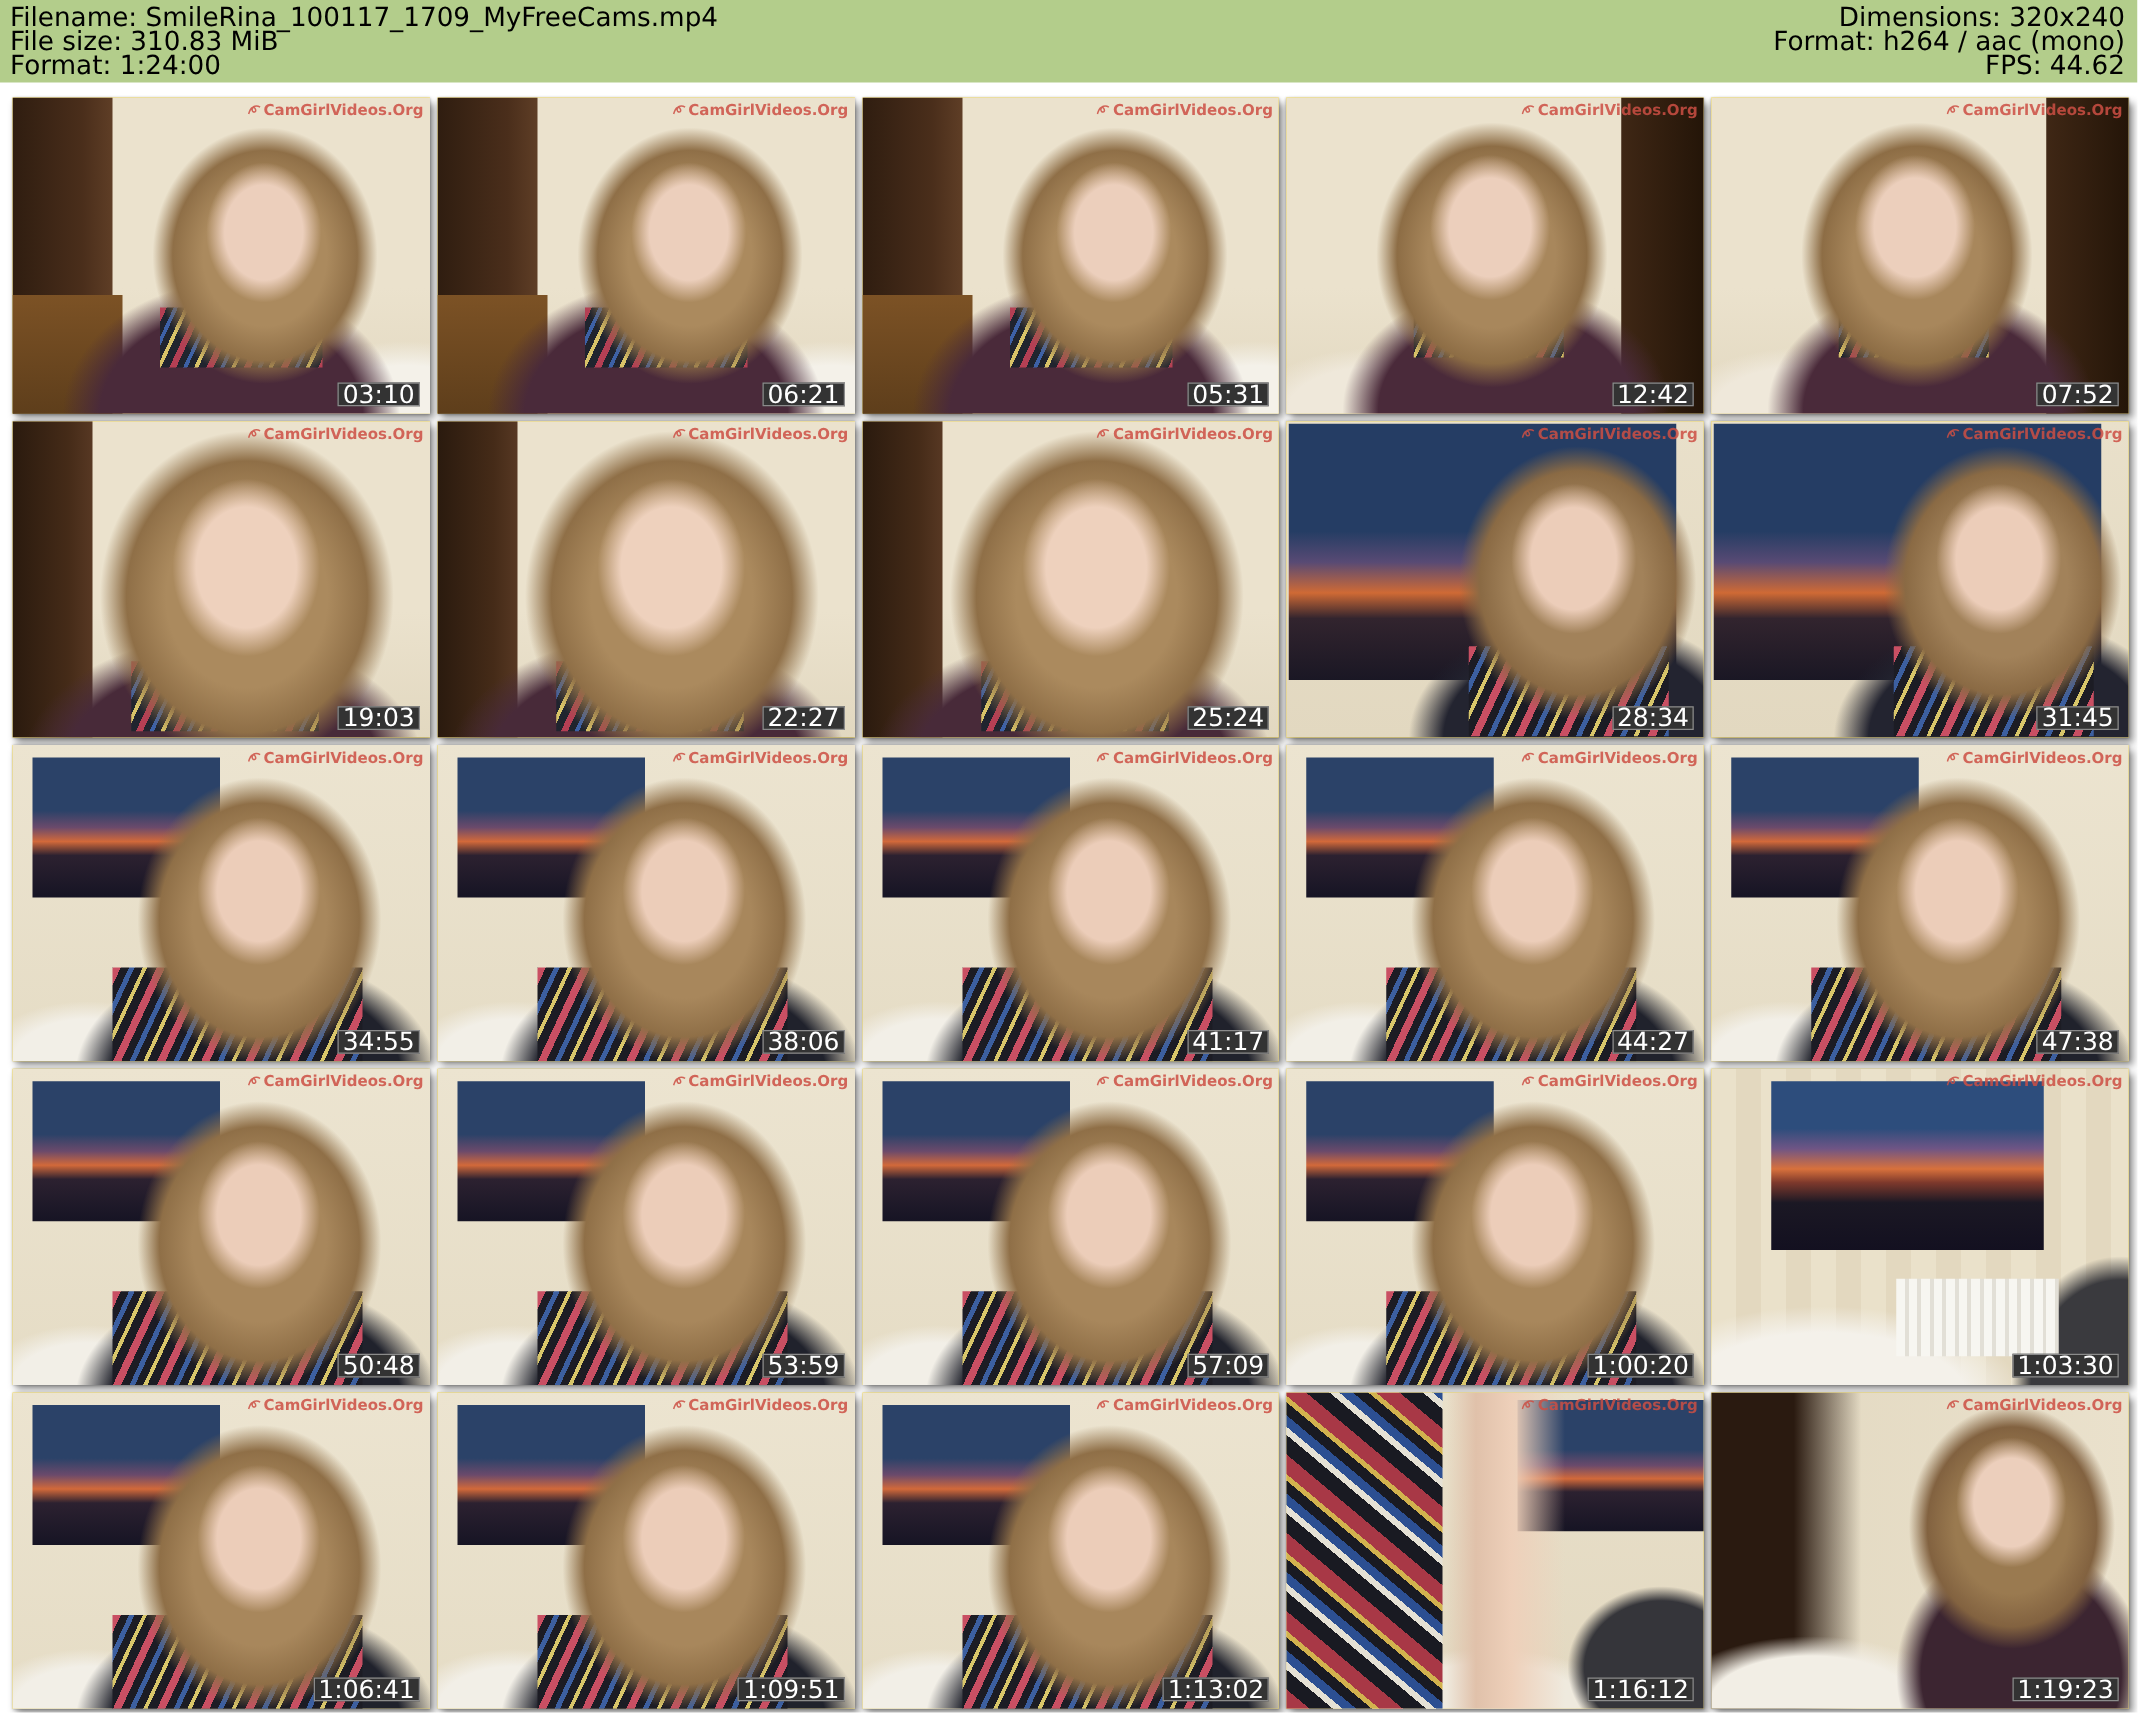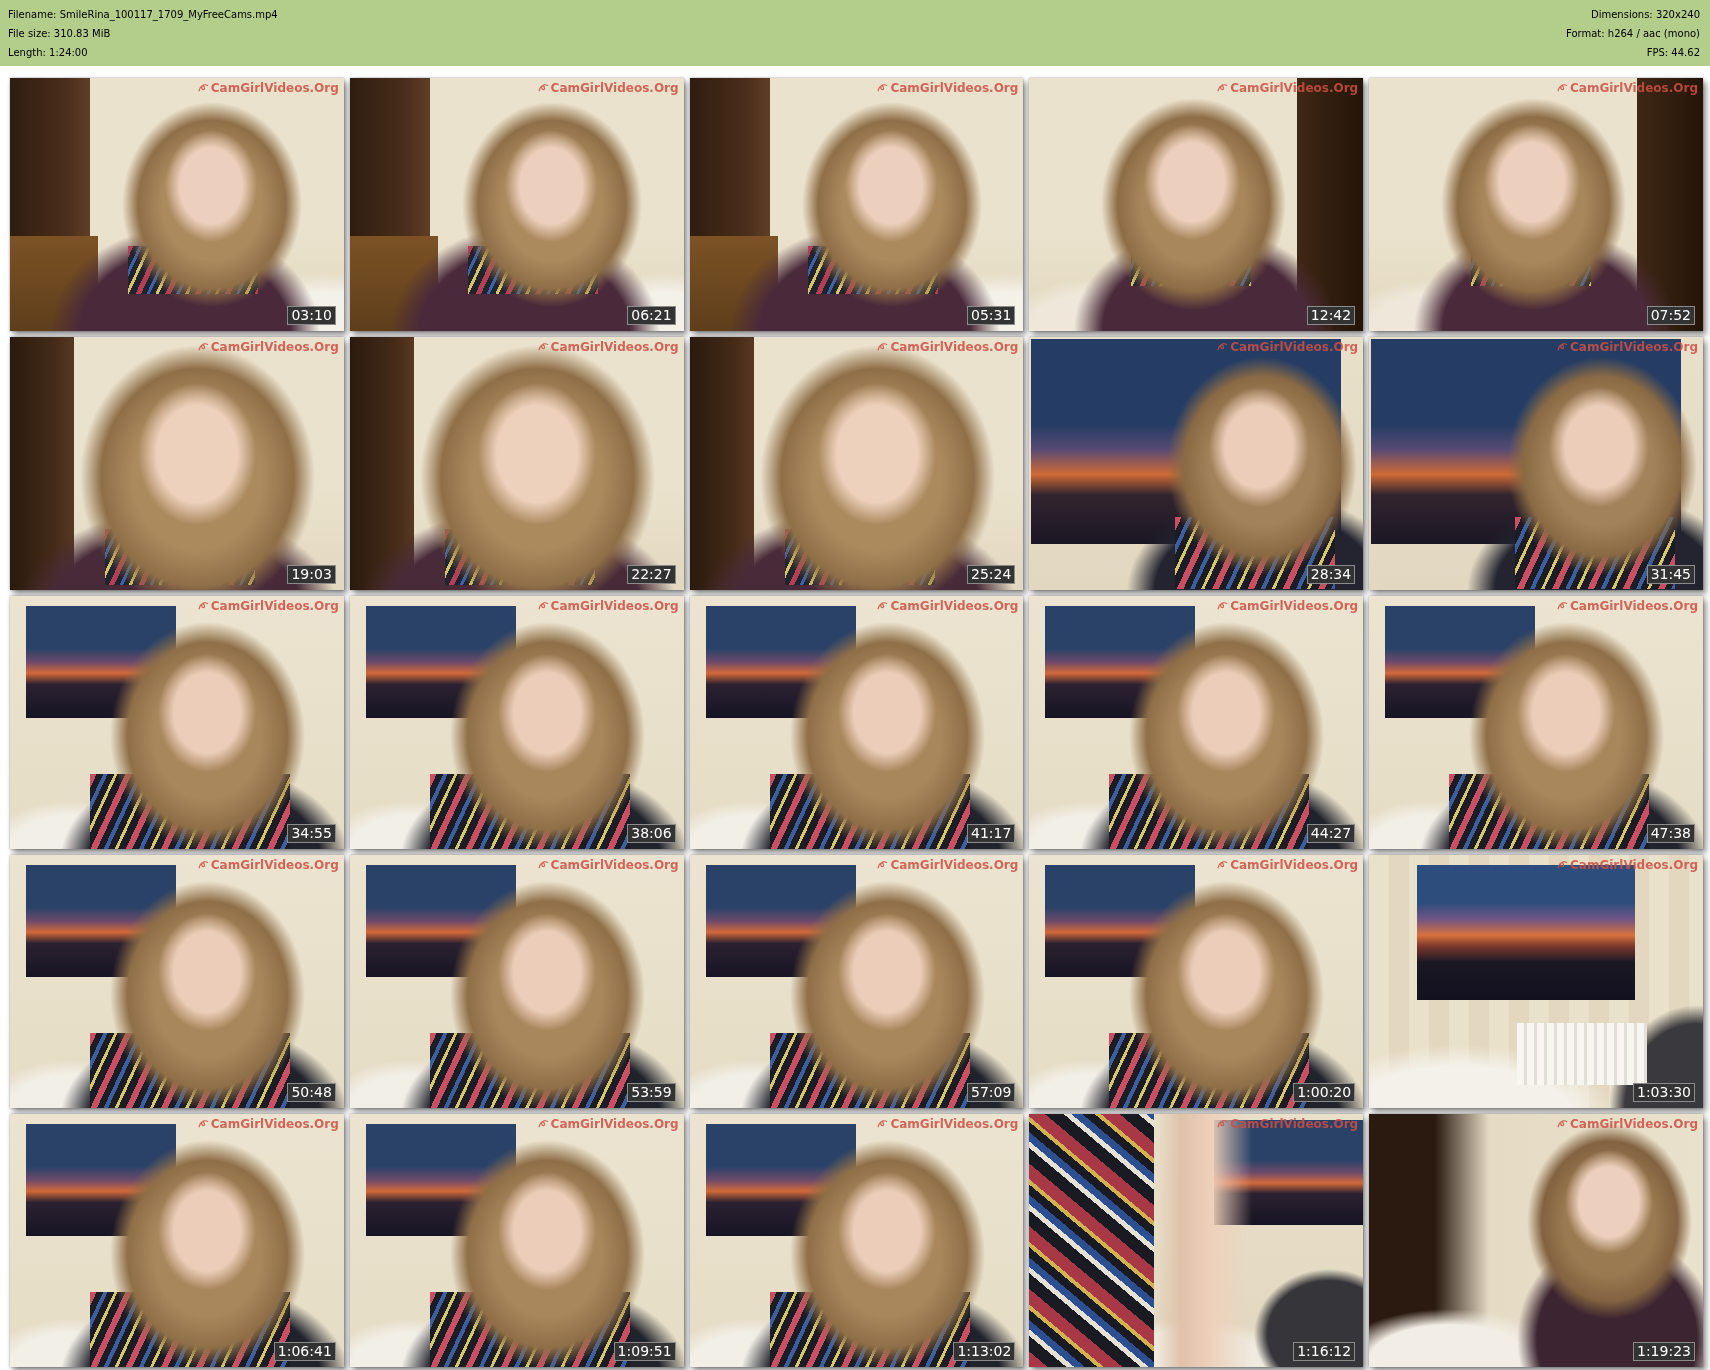--- a/index.html
+++ b/index.html
@@ -10,21 +10,21 @@
   }
 
   
   .info-bar{
     box-sizing:border-box;
     height:66px;width:100%;
     background:var(--header-bg,#b3cd8b);
     color:var(--header-text,#000);
     display:flex;justify-content:space-between;
     padding:5px 10px 0 8px;
-    font-size:10px;line-height:19px;
+    font-size:21px;line-height:19px;
   }
   .info-left div{text-align:left;}
   .info-right div{text-align:right;margin-left:47px;}
 
   
   .grid{
     display:grid;
     grid-template-columns:repeat(5,1fr);
     gap:6px;
     padding:12px 7px 3px 10px;
@@ -142,32 +142,32 @@
     display:flex;align-items:center;gap:2px;
     color:var(--watermark,#cd4f44);opacity:.85;
     font-size:12px;font-weight:bold;letter-spacing:0;
   }
   .wm-logo{display:block;}
   .ts{
     position:absolute;right:8px;bottom:6px;z-index:3;
     background:var(--badge-bg,#333);
     color:var(--badge-text,#fff);
     border:1px solid var(--badge-border,#8b8b8b);
-    font-size:14px;line-height:17px;
+    font-size:20px;line-height:17px;
     padding:0 3px;
   }
 </style>
 </head>
 <body>
 
 <header class="info-bar">
   <div class="info-left">
     <div>Filename: SmileRina_100117_1709_MyFreeCams.mp4</div>
     <div>File size: 310.83 MiB</div>
-    <div>Length: 1:24:00</div>
+    <div>Format: 1:24:00</div>
   </div>
   <div class="info-right">
     <div>Dimensions: 320x240</div>
     <div>Format: h264 / aac (mono)</div>
     <div>FPS: 44.62</div>
   </div>
 </header>
 
 <main class="grid" id="thumb-grid">
   <figure class="thumb">

